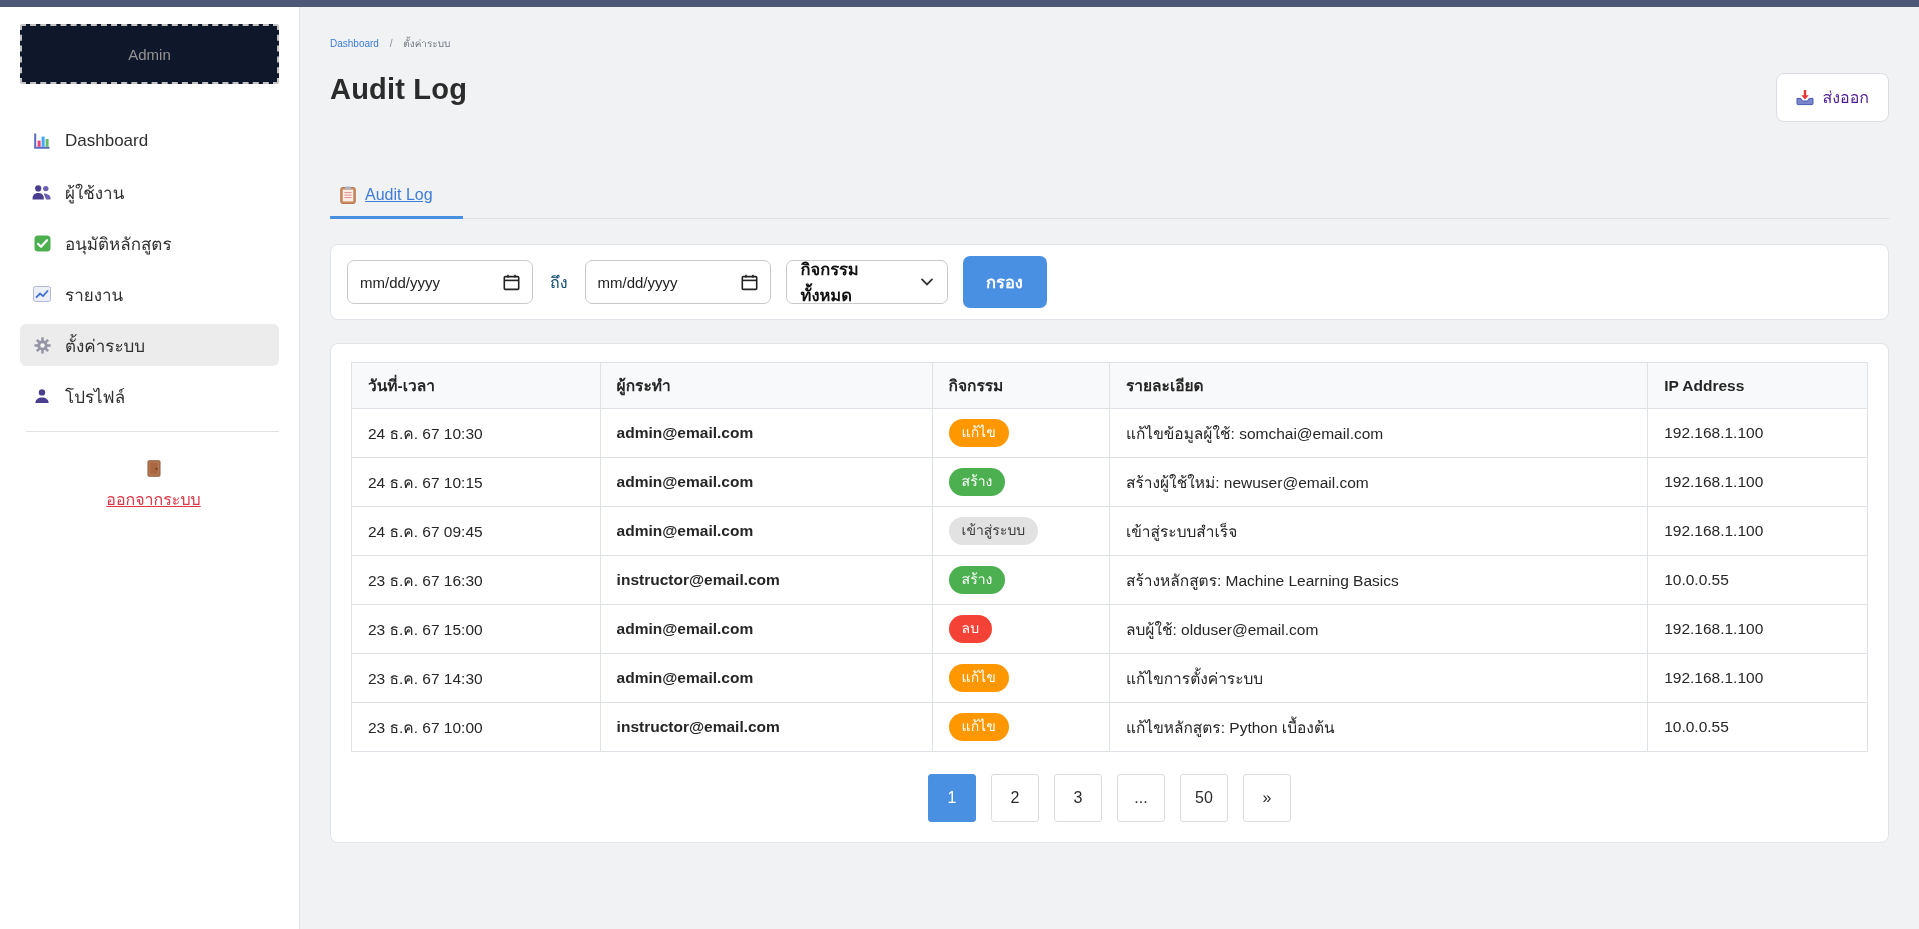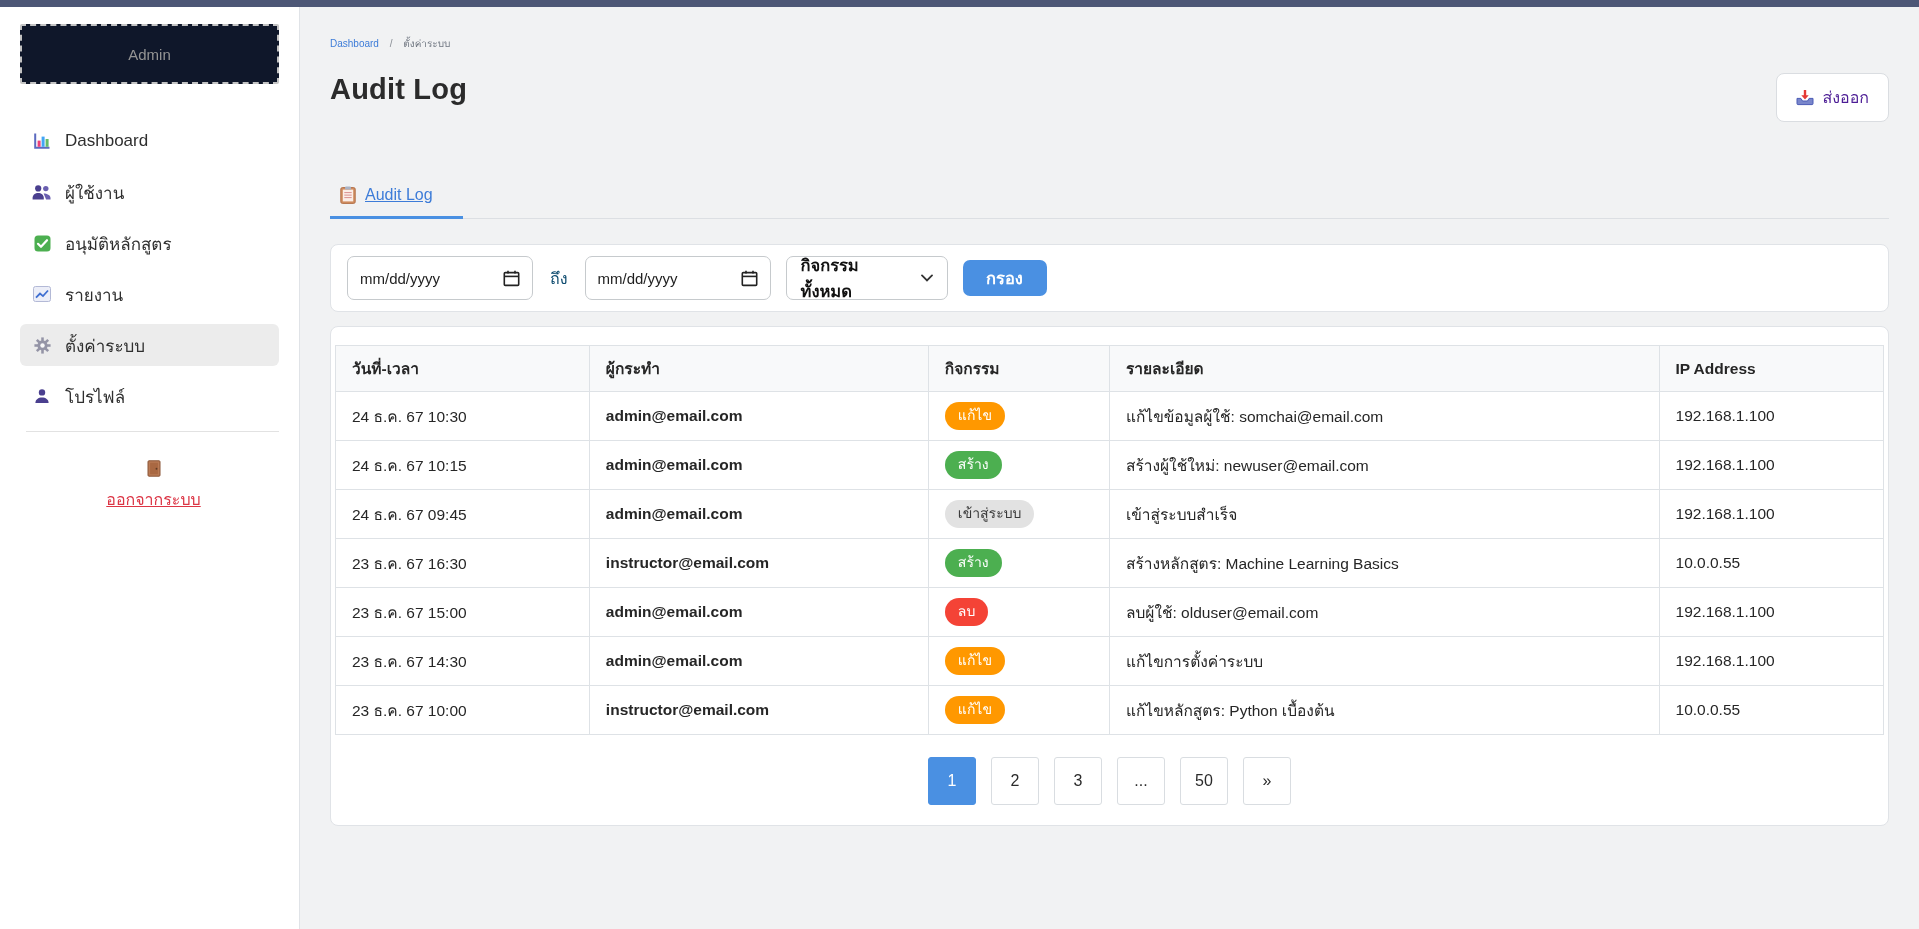--- a/index.html
+++ b/index.html
@@ -43,24 +43,24 @@
   .filter-card{margin-top:25px;padding:11px 16px;display:flex;align-items:center;gap:15px;}
   .date-input{width:186px;height:44px;border:1px solid #c6cacd;border-radius:7px;background:#fff;
     display:flex;align-items:center;justify-content:space-between;padding:0 12px;
     box-sizing:border-box;font-size:15px;color:#1f1f1f;cursor:text;}
   .to-label{font-size:16px;color:#0c4a6e;margin:0 2px;}
   .select-box{height:44px;border:1px solid #c6cacd;border-radius:7px;background:#fff;
     display:flex;align-items:center;justify-content:space-between;gap:20px;padding:0 14px;
     font-size:16.5px;font-weight:600;color:#111;cursor:pointer;box-sizing:border-box;}
   .select-actor{width:216px;}
   .select-activity{width:162px;}
-  .filter-btn{width:84px;height:36px;background:#4a90e2;border:none;border-radius:7px;
+  .filter-btn{width:84px;height:52px;background:#4a90e2;border:none;border-radius:7px;
     color:#fff;font-size:16.5px;font-weight:600;cursor:pointer;font-family:inherit;}
 
-  .table-card{margin-top:14px;padding:18px 4px 20px;}
+  .table-card{margin-top:23px;padding:18px 20px 20px;}
   table{width:100%;border-collapse:collapse;table-layout:fixed;}
   th,td{border:1px solid #dee2e6;padding:10px 16px;text-align:left;font-size:15.5px;
     color:#262626;overflow:hidden;white-space:nowrap;}
   th{background:#f8f9fa;font-weight:700;}
   td{height:28px;}
   td.actor{font-weight:700;}
   .badge{display:inline-block;padding:6px 13px;border-radius:16px;font-size:14px;
     color:#fff;line-height:1.1;}
   .badge.edit{background:#ff9800;}
   .badge.create{background:#4caf50;}

